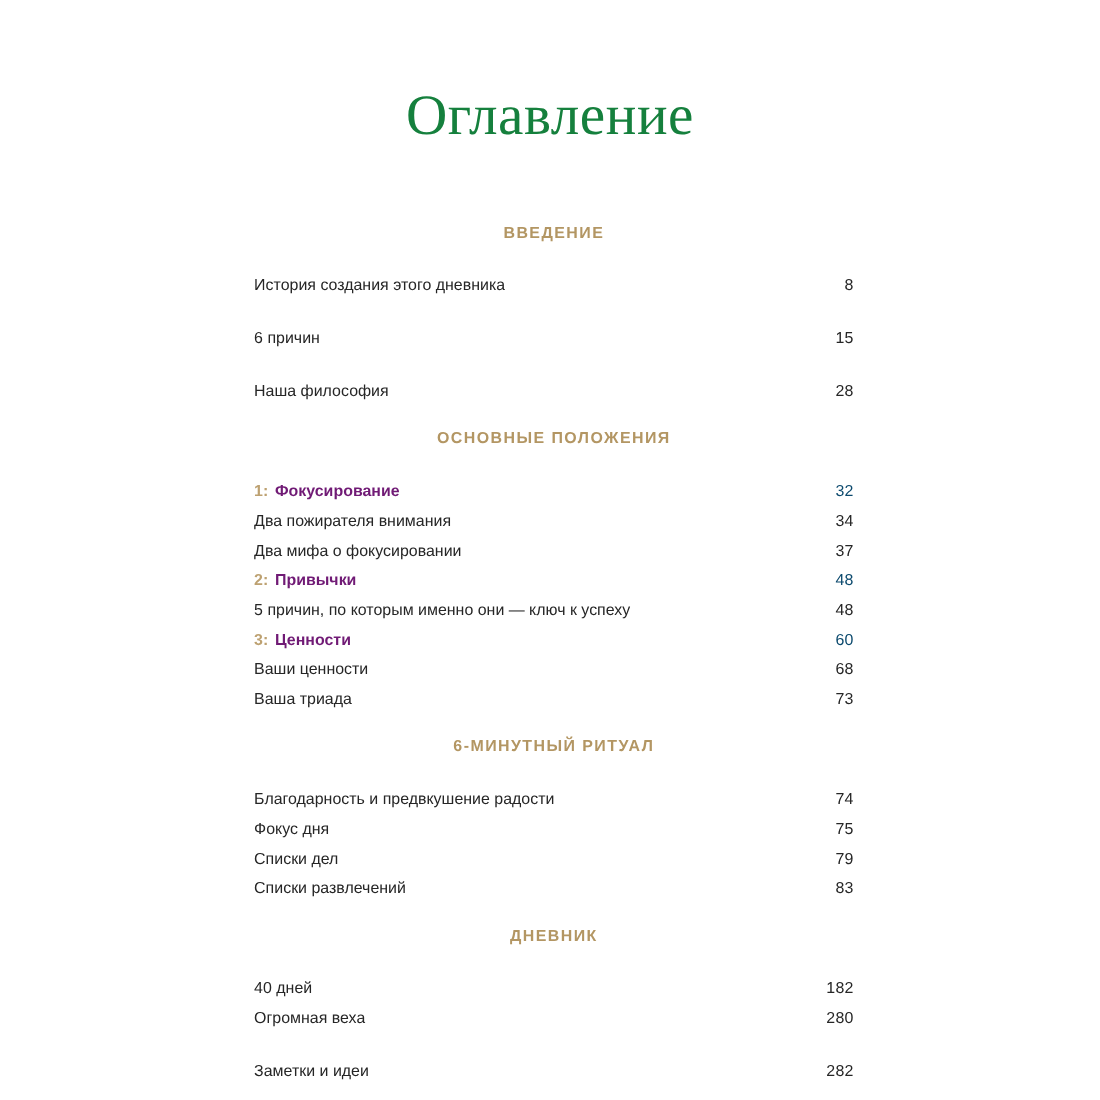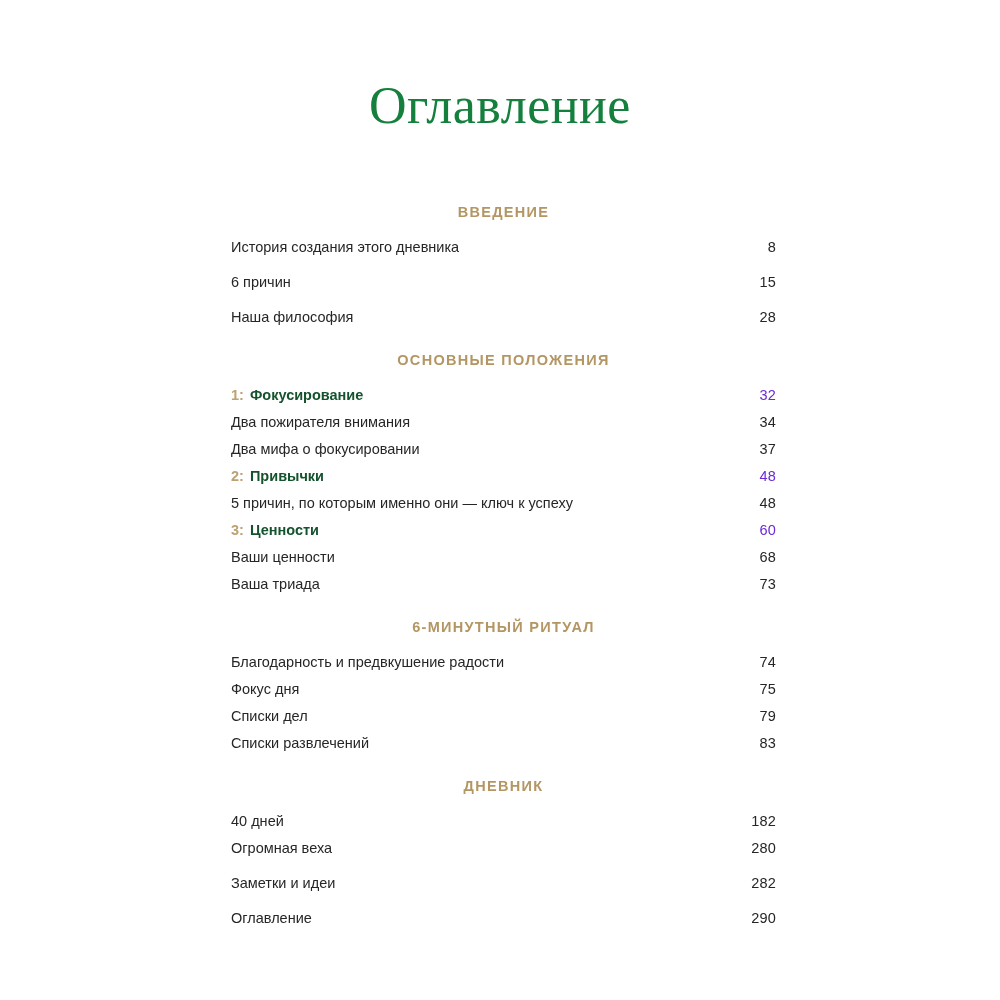--- a/index.html
+++ b/index.html
@@ -87,27 +87,27 @@
     color: #262626;
     letter-spacing: 0.2px;
   }
   .entry-num {
     color: #bda171;
     font-weight: bold;
     margin-right: 2px;
   }
   .entry.chapter .entry-label .entry-text {
     font-weight: bold;
-    color: #14532d;
+    color: #701a75;
   }
   .entry.chapter .entry-page {
-    color: #6d28d9;
+    color: #0c4a6e;
   }
   .gap-sm { margin-top: 11px; }
-  .gap-md { margin-top: 19px; }
+  .gap-md { margin-top: 32px; }
   .gap-lg { margin-top: 27px; }
   .gap-none { margin-top: 0; }
 </style>
 </head>
 <body>
 
 <div class="page">
 
   <h1 class="toc-title">Оглавление</h1>
 

